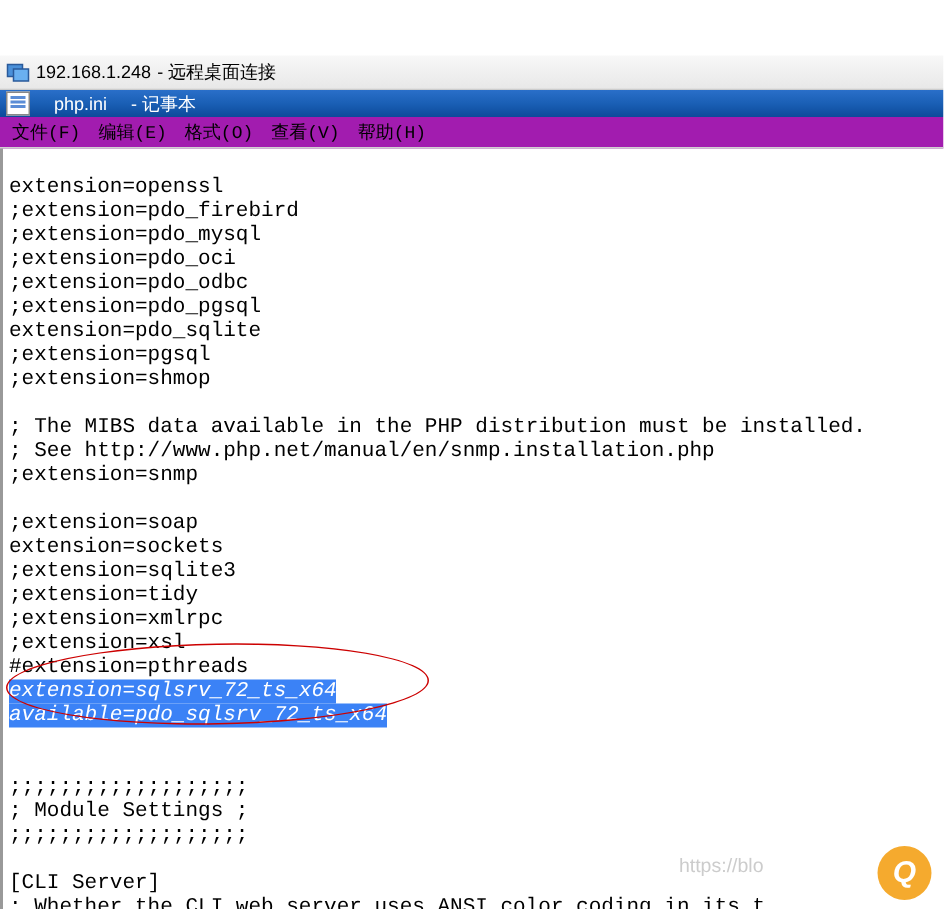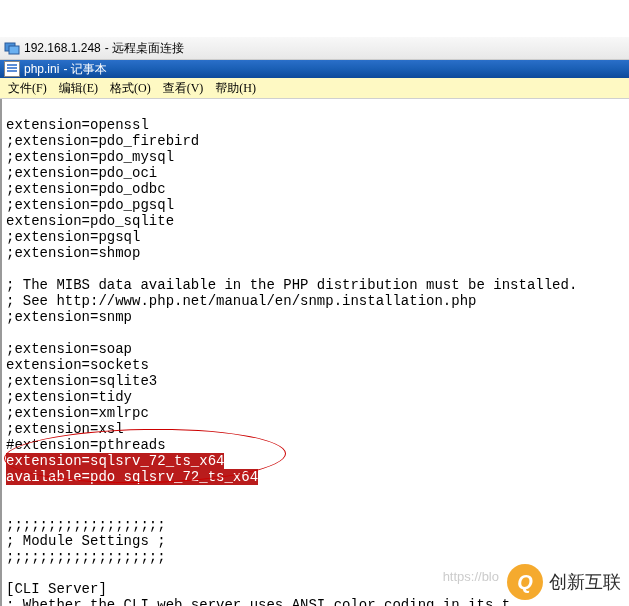--- a/index.html
+++ b/index.html
@@ -31,67 +31,68 @@
     justify-content: center;
   }
   .notepad-titlebar {
     background: linear-gradient(to bottom, #2a6fc9, #1a5fb5 50%, #0d4a9a);
     color: #fff;
     height: 18px;
     display: flex;
     align-items: center;
     padding: 0 4px;
     font-size: 12px;
-    gap: 4px;
+    gap: 16px;
   }
   .notepad-icon {
     width: 14px;
     height: 14px;
     background: #fff;
     border: 1px solid #888;
     position: relative;
   }
   .notepad-icon::after {
     content: "";
     position: absolute;
     left: 2px;
     top: 2px;
     right: 2px;
     height: 2px;
     background: #5b8dd6;
     box-shadow: 0 3px 0 #5b8dd6, 0 6px 0 #5b8dd6;
   }
   .menubar {
-    background: #fef9c3;
+    background: #a21caf;
     border-bottom: 1px solid #d0d0d0;
     height: 20px;
     display: flex;
     align-items: center;
     padding: 0 2px;
-    font-family: Liberation Serif, serif;
+    font-family: Liberation Mono, monospace;
   }
   .menu-item {
     padding: 2px 6px;
     cursor: default;
   }
   .content-area {
     padding: 2px 4px;
     font-family: "SimSun", "Courier New", monospace;
     font-size: 14px;
     line-height: 16px;
     white-space: pre;
     position: relative;
     border-left: 2px solid #999;
     margin-left: 0;
   }
   .line { white-space: pre; }
   .hl {
-    background: #b91c1c;
+    background: #3b82f6;
     color: #fff;
     display: inline;
+    font-style: italic;
   }
   .ellipse {
     position: absolute;
     border: 1px solid #c00;
     border-radius: 50%;
     width: 280px;
     height: 52px;
     left: 2px;
     top: 330px;
     pointer-events: none;
@@ -120,21 +121,21 @@
     font-style: italic;
   }
   .wm-text {
     font-family: "Microsoft YaHei", sans-serif;
     font-size: 18px;
     color: #222;
     font-weight: 500;
   }
   .watermark-url {
     position: absolute;
-    right: 130px;
+    right: 120px;
     bottom: 22px;
     color: #ccc;
     font-size: 13px;
     font-family: Arial, sans-serif;
   }
 </style>
 </head>
 <body>
 
 <div class="rdc-titlebar">
@@ -165,14 +166,13 @@
 <div class="content-area">
 <div id="lines-before"><div class="line">extension=openssl</div><div class="line">;extension=pdo_firebird</div><div class="line">;extension=pdo_mysql</div><div class="line">;extension=pdo_oci</div><div class="line">;extension=pdo_odbc</div><div class="line">;extension=pdo_pgsql</div><div class="line">extension=pdo_sqlite</div><div class="line">;extension=pgsql</div><div class="line">;extension=shmop</div><div class="line">&nbsp;</div><div class="line">; The MIBS data available in the PHP distribution must be installed.</div><div class="line">; See http://www.php.net/manual/en/snmp.installation.php</div><div class="line">;extension=snmp</div><div class="line">&nbsp;</div><div class="line">;extension=soap</div><div class="line">extension=sockets</div><div class="line">;extension=sqlite3</div><div class="line">;extension=tidy</div><div class="line">;extension=xmlrpc</div><div class="line">;extension=xsl</div><div class="line">#extension=pthreads</div></div><span class="hl">extension=sqlsrv_72_ts_x64</span>
 <span class="hl">available=pdo_sqlsrv_72_ts_x64</span>
 <div id="lines-after"><div class="line">&nbsp;</div><div class="line">&nbsp;</div><div class="line">;;;;;;;;;;;;;;;;;;;</div><div class="line">; Module Settings ;</div><div class="line">;;;;;;;;;;;;;;;;;;;</div><div class="line">&nbsp;</div><div class="line">[CLI Server]</div><div class="line">; Whether the CLI web server uses ANSI color coding in its t</div><div class="line">cli_server.color = On</div><div class="line">&nbsp;</div></div>
   <div class="ellipse"></div>
 </div>
 
 <div class="watermark-url">https://blo</div>
 <div class="watermark-logo">
   <div class="wm-circle">Q</div>
-  <div class="wm-text">创新互联</div>
 </div>
 
 </body></html>

